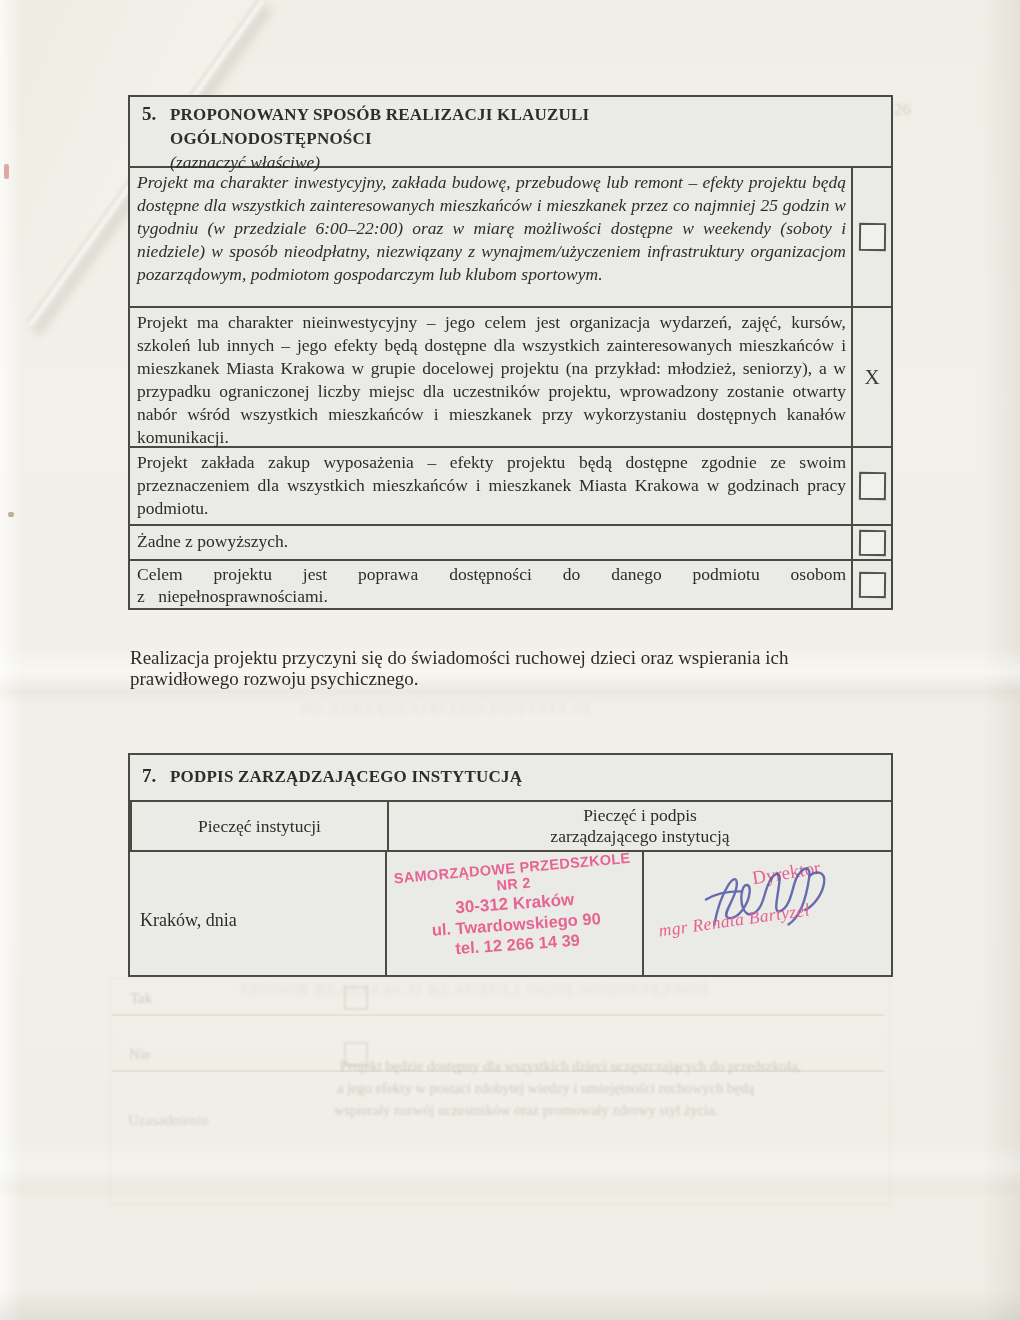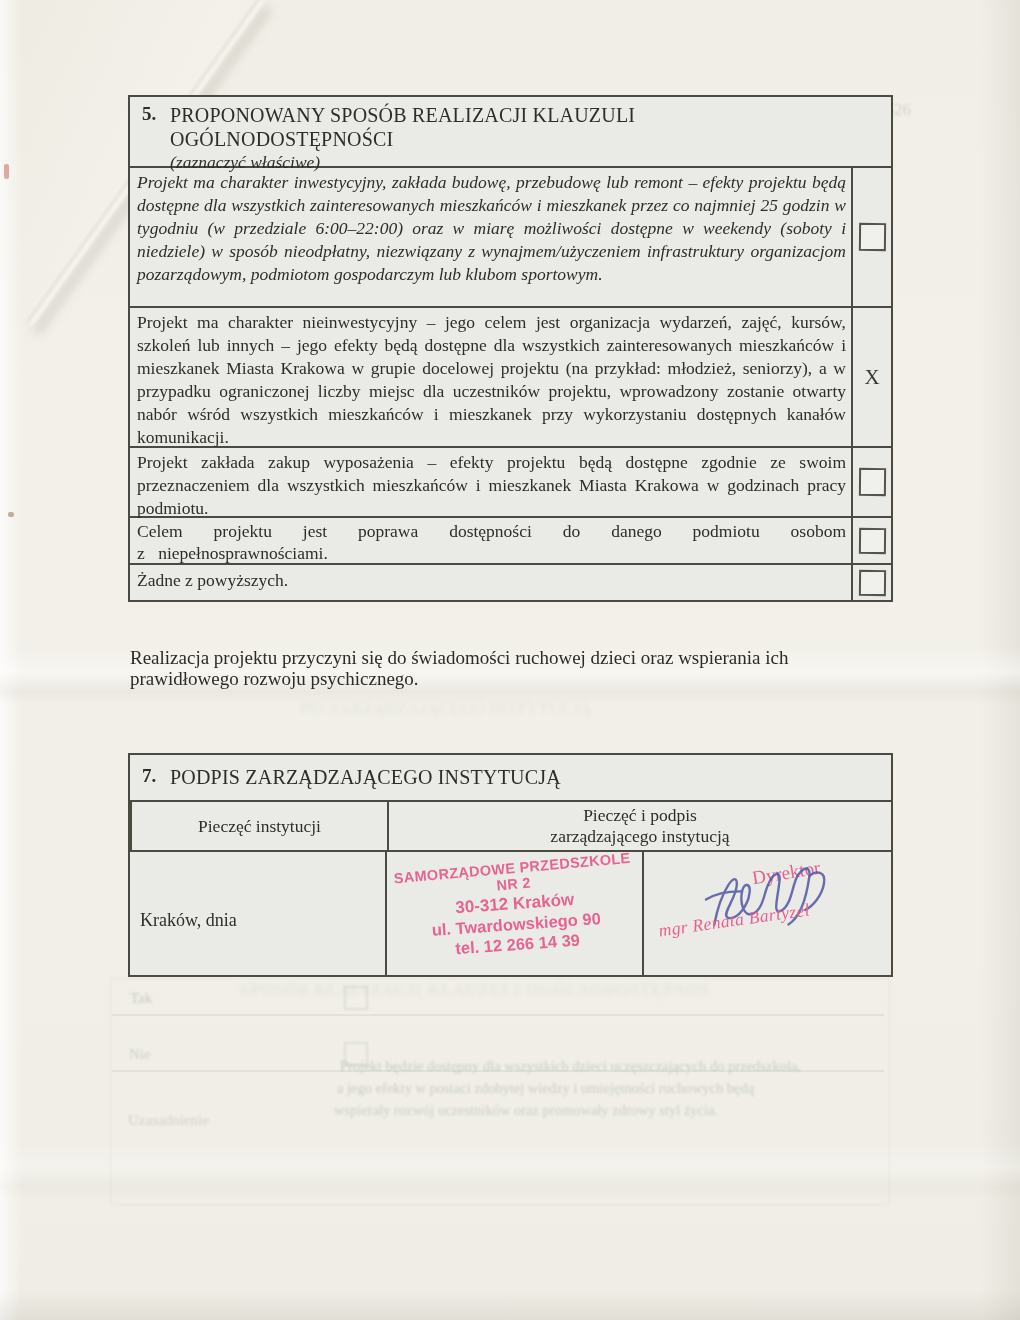--- a/index.html
+++ b/index.html
@@ -29,21 +29,21 @@
   .speck{position:absolute;border-radius:2px;}
   .bleed{position:absolute;color:#9fab9e;filter:blur(1.2px);white-space:nowrap;}
   .bleed-box{position:absolute;border:2px solid #c3c8bc;opacity:.4;filter:blur(1px);}
   .bleed-rule{position:absolute;height:2px;background:#c9cec2;opacity:.35;filter:blur(.6px);}
   .bleed-outline{position:absolute;border:1.5px solid #d2d5ca;opacity:.35;filter:blur(1px);}
   
   .tbl{position:absolute;left:128px;width:765px;border:2.5px solid #4a4a42;box-sizing:border-box;
        background:#eaebe6;}
   .sec-head{box-sizing:border-box;border-bottom:2px solid #4a4a42;padding:6px 10px 4px 12px;}
   .sec-num{font-weight:bold;font-size:19px;display:inline-block;width:28px;vertical-align:top;}
-  .sec-title{font-weight:normal;font-size:20px;line-height:24px;display:inline-block;letter-spacing:.2px;}
+  .sec-title{font-weight:bold;font-size:17px;line-height:24px;display:inline-block;letter-spacing:.2px;}
   .sec-sub{font-style:italic;font-size:17.5px;margin-left:28px;line-height:22px;}
   .opt-row{display:flex;box-sizing:border-box;border-bottom:2px solid #4a4a42;}
   .opt-row:last-of-type{border-bottom:none;}
   .opt-text{flex:1;box-sizing:border-box;padding:3px 5px 0 7px;font-size:17.5px;
     text-align:justify;line-height:var(--lh,23px);}
   .opt-check{width:40px;box-sizing:border-box;border-left:2px solid #4a4a42;
     display:flex;align-items:center;justify-content:center;}
   .cbox{width:23px;height:24px;border:2px solid #54544c;background:rgba(246,246,242,.5);
     transform:rotate(.6deg);}
   .xmark{font-size:21px;color:#3a3a34;font-weight:normal;}
@@ -111,36 +111,36 @@
         </div>
     </div>
 
     <div class="opt-row" style="height:140px;">
       <div class="opt-text" style="--lh:23px;">Projekt ma charakter nieinwestycyjny – jego celem jest organizacja wydarzeń, zajęć, kursów, szkoleń lub innych – jego efekty będą dostępne dla wszystkich zainteresowanych mieszkańców i mieszkanek Miasta Krakowa w grupie docelowej projektu (na przykład: młodzież, seniorzy), a w przypadku ograniczonej liczby miejsc dla uczestników projektu, wprowadzony zostanie otwarty nabór wśród wszystkich mieszkańców i mieszkanek przy wykorzystaniu dostępnych kanałów komunikacji.</div>
       <div class="opt-check">
           <span class="xmark">X</span>
         </div>
     </div>
 
-    <div class="opt-row" style="height:70px;">
+    <div class="opt-row" style="height:78px;">
       <div class="opt-text" style="--lh:23px;">Projekt zakłada zakup wyposażenia – efekty projektu będą dostępne zgodnie ze swoim przeznaczeniem dla wszystkich mieszkańców i mieszkanek Miasta Krakowa w godzinach pracy podmiotu.</div>
       <div class="opt-check">
           <div class="cbox"></div>
+        </div>
+    </div>
+
+    <div class="opt-row" style="height:35px;">
+      <div class="opt-text" style="--lh:22px;padding-top:4px;">Żadne z powyższych.</div>
+      <div class="opt-check">
+          <div class="cbox" style="height:22px;"></div>
         </div>
     </div>
 
     <div class="opt-row" style="height:47px;">
       <div class="opt-text" style="--lh:22px;padding-top:2px;word-spacing:9px;">Celem projektu jest poprawa dostępności do danego podmiotu osobom z&nbsp;niepełnosprawnościami.</div>
-      <div class="opt-check">
-          <div class="cbox" style="height:22px;"></div>
-        </div>
-    </div>
-
-    <div class="opt-row" style="height:35px;">
-      <div class="opt-text" style="--lh:22px;padding-top:4px;">Żadne z powyższych.</div>
       <div class="opt-check">
           <div class="cbox" style="height:22px;"></div>
         </div>
     </div>
 
   </div>
 
   <div class="remark">Realizacja projektu przyczyni się do świadomości ruchowej dzieci oraz wspierania ich prawidłowego rozwoju psychicznego.</div>
 
   <div class="tbl" style="top:753px;">

